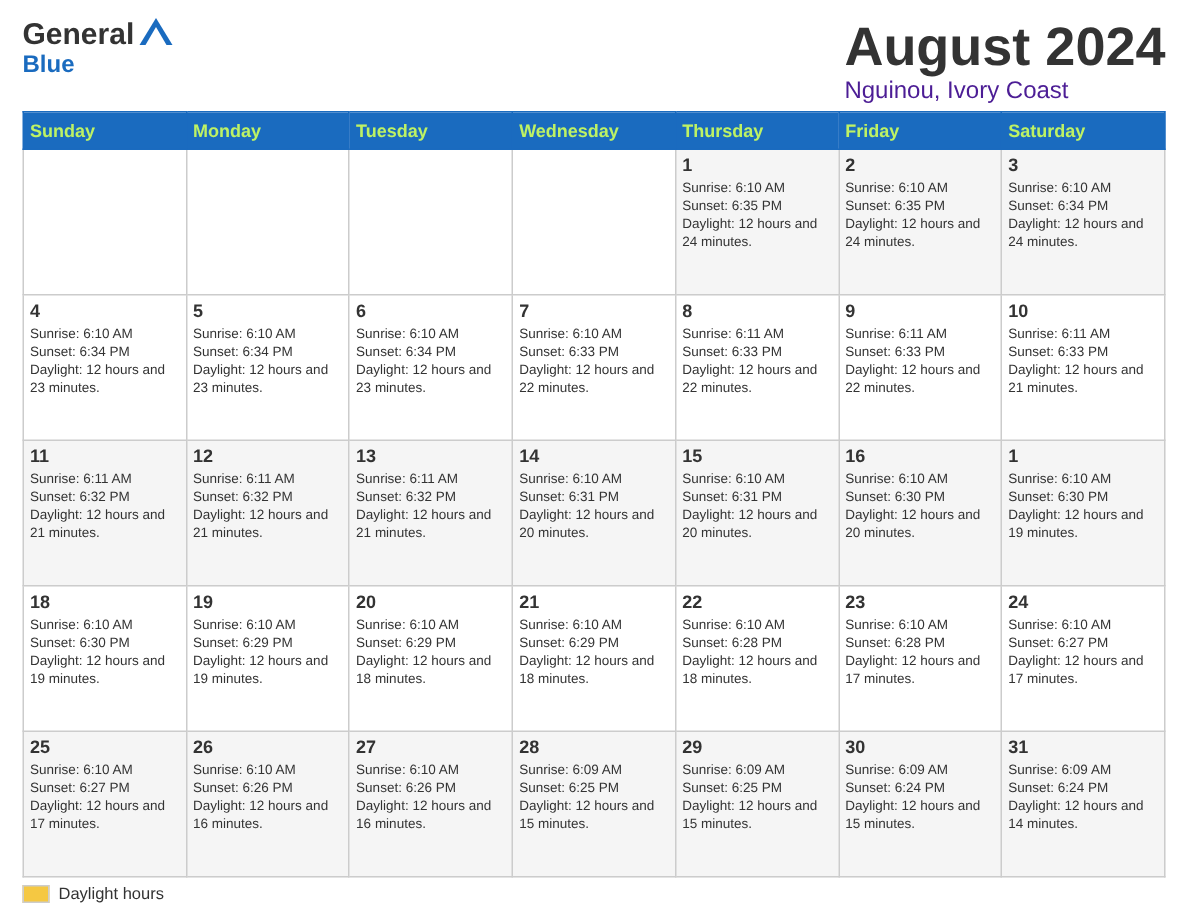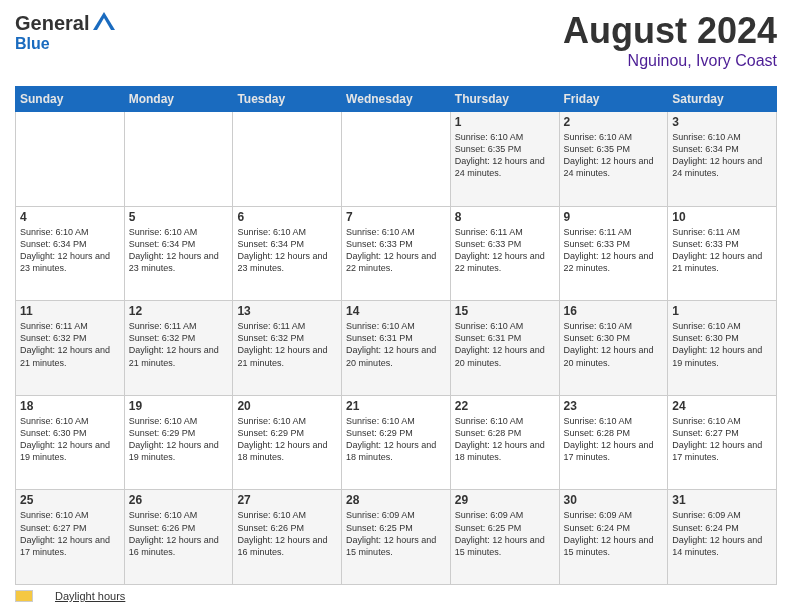--- a/index.html
+++ b/index.html
@@ -14,49 +14,49 @@
       width: 792px;
       height: 612px;
       padding: 10px 15px;
       display: flex;
       flex-direction: column;
     }
     .header {
       display: flex;
       justify-content: space-between;
       align-items: flex-start;
-      margin-bottom: 16px;
+      margin-bottom: 4px;
     }
     .logo {
       display: flex;
       align-items: center;
       gap: 0;
     }
     .title-block {
-      text-align: right;
+      text-align: left;
     }
     .main-title {
       font-size: 36px;
       font-weight: bold;
       color: #333;
     }
     .subtitle {
       font-size: 16px;
       color: #4c1d95;
     }
     .calendar {
       flex: 1;
       border: 1px solid #ccc;
       border-collapse: collapse;
       width: 100%;
       table-layout: fixed;
     }
     .calendar thead tr th {
       background-color: #1a6bbf;
-      color: #e5e5e5;
+      color: #bef264;
       font-size: 12px;
       font-weight: bold;
       padding: 5px 4px;
       text-align: left;
       border: 1px solid #1a6bbf;
     }
     .calendar tbody tr td {
       border: 1px solid #ccc;
       vertical-align: top;
       padding: 3px 4px;
@@ -349,17 +349,17 @@
             <span class="day-number">31</span>
             <div class="day-info">Sunrise: 6:09 AM
 Sunset: 6:24 PM
 Daylight: 12 hours
 and 14 minutes.</div>
           </td>
         </tr>
       </tbody>
   </table>
 
-  <div style="margin-top:5px;font-size:11px;color:#333;display:flex;align-items:center;gap:22px;text-decoration:underline;">
+  <div style="margin-top:5px;font-size:11px;color:#333;display:flex;align-items:center;gap:6px;">
     <span style="display:inline-block;width:18px;height:12px;background:#f5c842;border:1px solid #ccc;"></span>
     <span>Daylight hours</span>
   </div>
 </div>
 
 </body></html>

